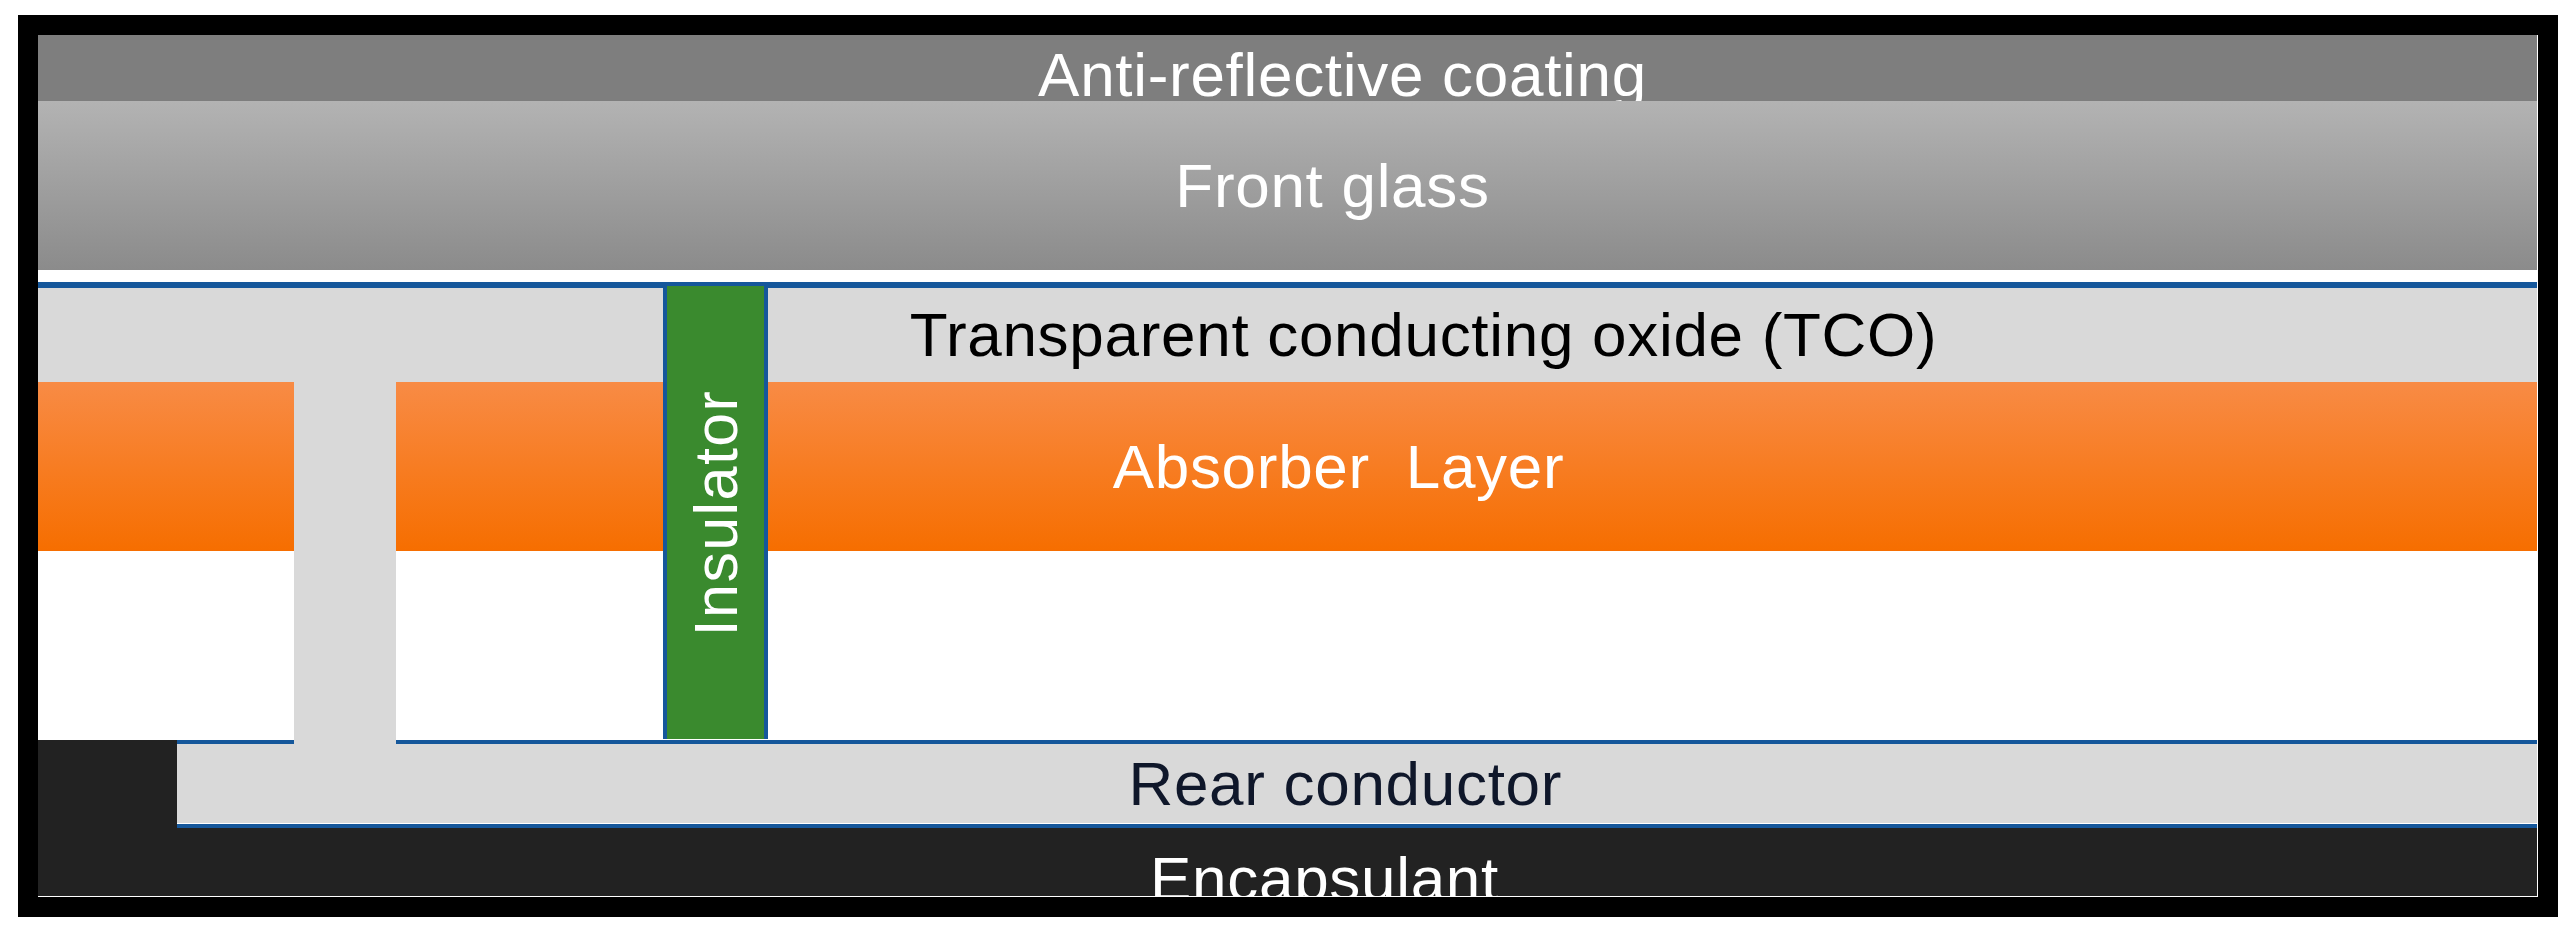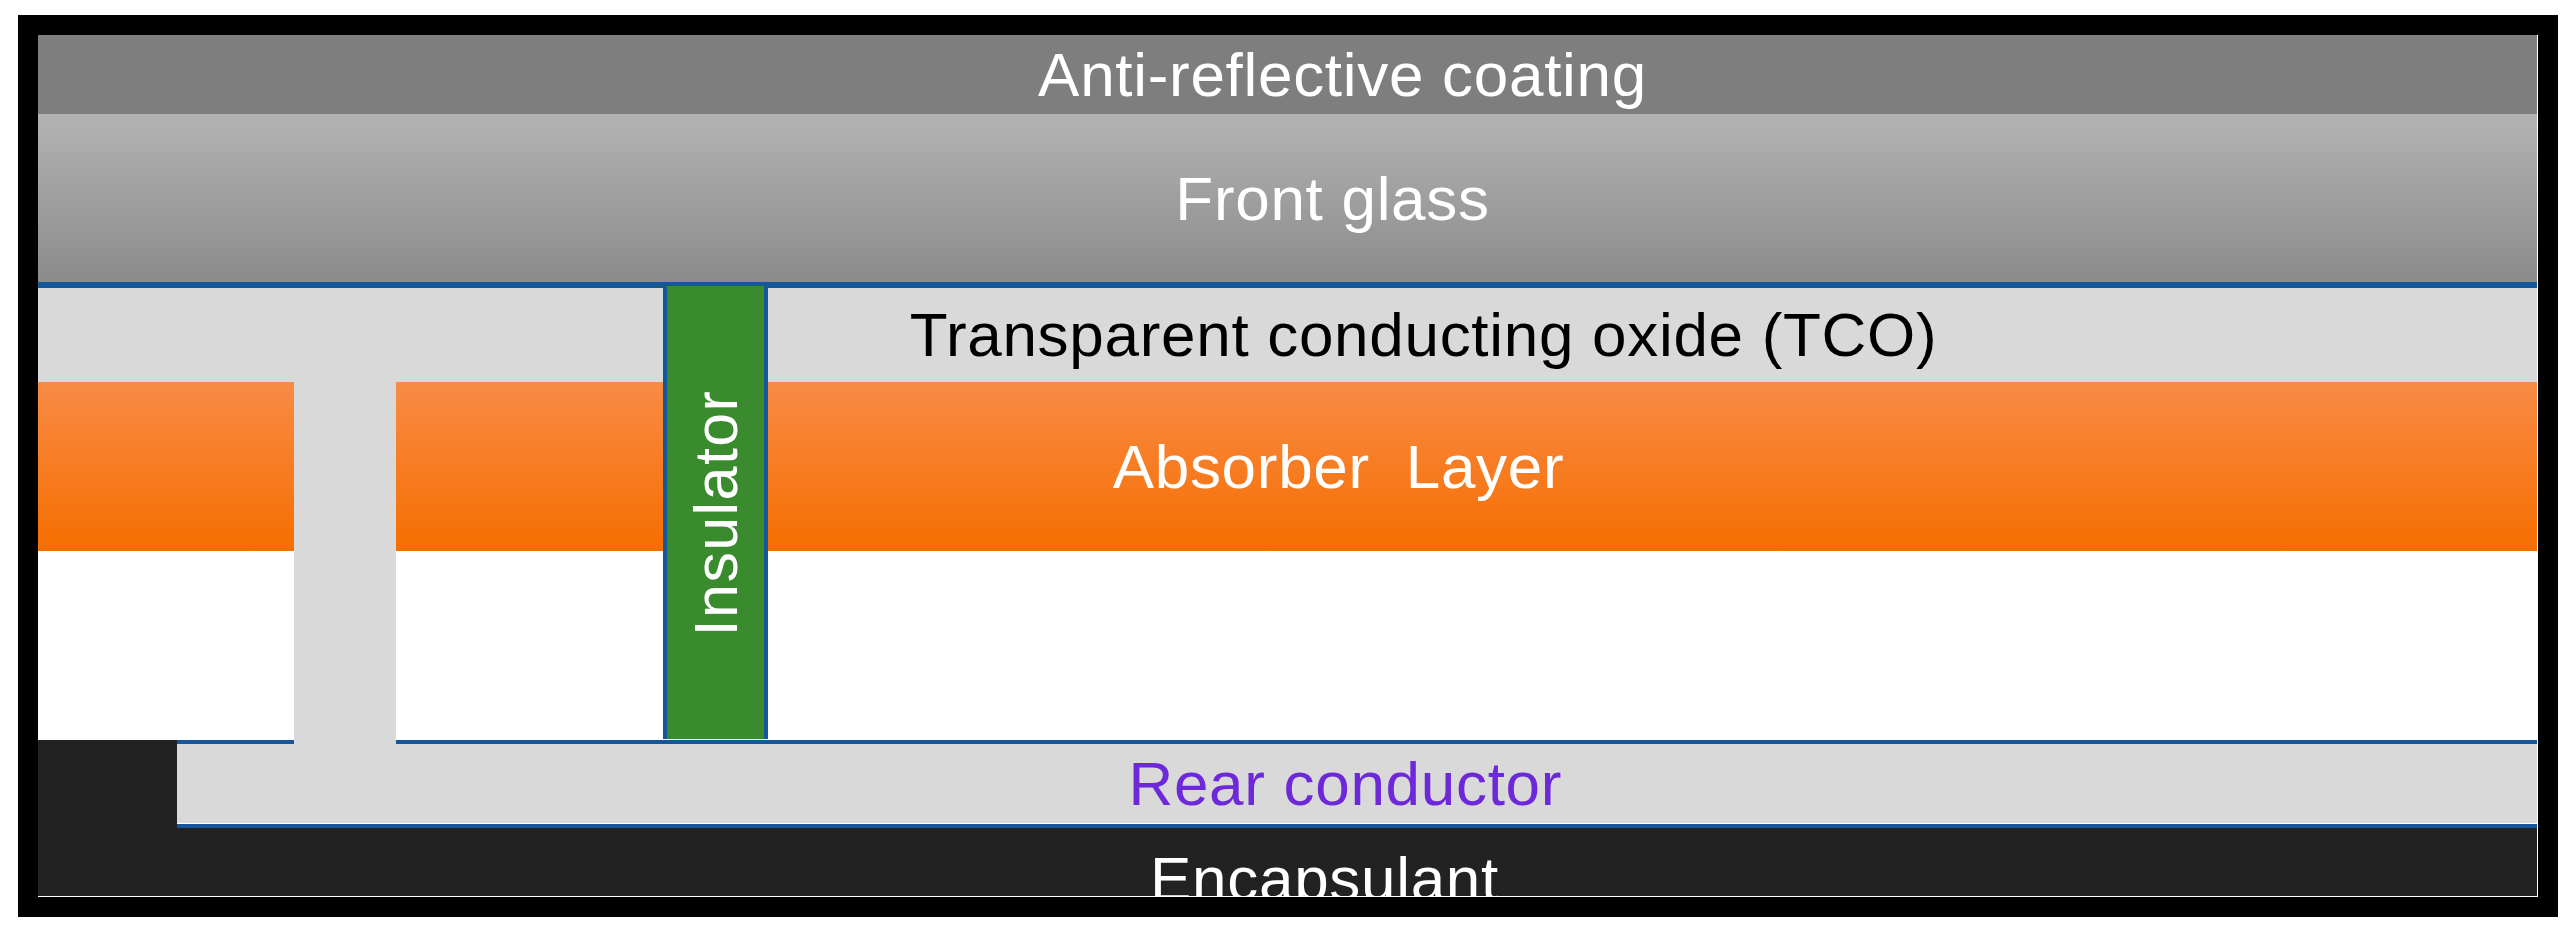--- a/index.html
+++ b/index.html
@@ -3,21 +3,21 @@
 <meta charset="utf-8">
 <style>
   html,body{margin:0;padding:0;background:#ffffff;}
   body{width:2576px;height:938px;position:relative;overflow:hidden;
        font-family:"Liberation Sans","DejaVu Sans",sans-serif;}
   .frame{position:absolute;left:18px;top:15px;width:2540px;height:902px;
          box-sizing:border-box;border:20.7px solid #000;}
   .inner{position:absolute;left:0;top:0;width:2499px;height:861px;overflow:hidden;}
   .band{position:absolute;left:0;width:2499px;display:flex;align-items:center;justify-content:center;}
   .band-arc        {top:0;height:79px;}
-  .band-glass      {top:79px;height:169px;}
+  .band-glass      {top:66px;height:169px;}
   .hline1          {position:absolute;left:0;top:247px;width:2499px;height:5.5px;}
   .band-tco        {top:253px;height:94px;}
   .band-absorber   {top:347px;height:169px;}
   .band-back       {top:517px;height:188px;}
   .hline2          {position:absolute;left:139px;top:705px;width:2360px;height:4.8px;}
   .band-rear       {top:709px;height:79px;left:139px;width:2360px;}
   .hline3          {position:absolute;left:139px;top:789px;width:2360px;height:4.8px;}
   .band-encap      {top:793px;height:68px;}
   .dark-block      {position:absolute;left:0;top:705px;width:139px;height:88px;}
   .scribe-channel  {position:absolute;left:256px;top:347px;width:102px;height:362px;}
@@ -57,21 +57,21 @@
     </div>
 
     <div class="band band-absorber" style="background-image: linear-gradient(rgb(248, 139, 69) 0%, rgb(246, 110, 0) 100%);">
       <span class="label off-absorber" style="color: rgb(255, 255, 255);">Absorber  Layer</span>
     </div>
 
 
     <div class="hline2" style="background: rgb(21, 87, 155);"></div>
 
     <div class="band band-rear" style="background: rgb(217, 217, 217);">
-      <span class="label off-rear" style="color: #6d28d9;">Rear conductor</span>
+      <span class="label off-rear" style="color: #0f172a;">Rear conductor</span>
     </div>
 
     <div class="hline3" style="background: rgb(21, 87, 155);"></div>
 
     <div class="band band-encap" style="background: rgb(34, 34, 34);">
       <span class="label off-encap" style="color: rgb(255, 255, 255);">Encapsulant</span>
     </div>
 
     <div class="dark-block" style="background: rgb(34, 34, 34);"></div>
 

